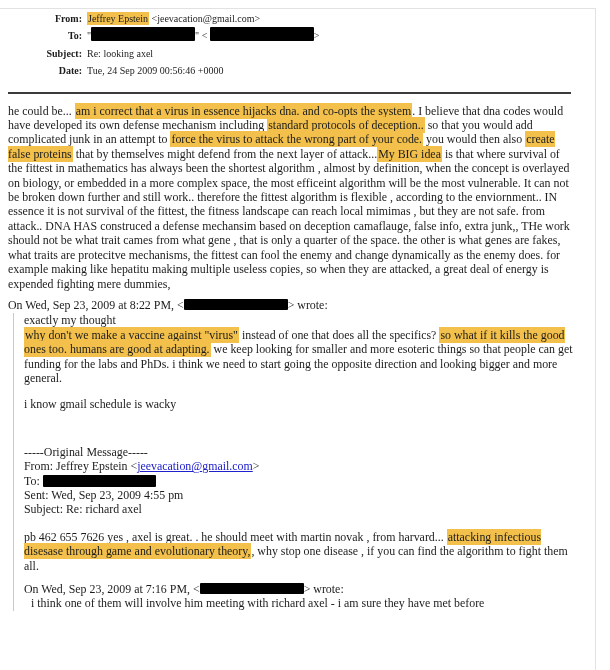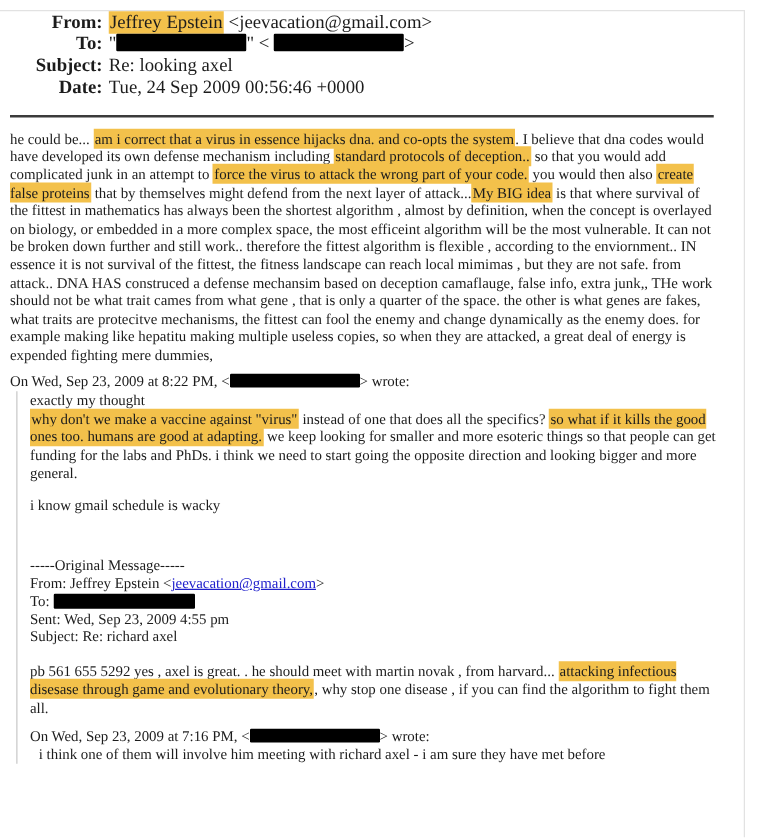--- a/index.html
+++ b/index.html
@@ -4,21 +4,21 @@
 <style>
   html,body{margin:0;padding:0;background:#ffffff;}
   .page{position:relative;width:610px;height:670px;background:#fff;overflow:hidden;
         font-family:"Liberation Serif", serif;color:var(--text,#1c1c1c);}
   .page-frame{position:absolute;top:8px;left:0;width:595px;height:662px;
         border-top:1px solid var(--page-border,#e2e2e2);
         border-right:1px solid var(--page-border,#e2e2e2);pointer-events:none;}
   .content{position:absolute;top:10px;left:8px;width:568px;font-size:11.9px;line-height:14.4px;}
 
   
-  .hdr{display:grid;grid-template-columns:74px 1fr;column-gap:5px;line-height:17.4px;font-size:15px;}
+  .hdr{display:grid;grid-template-columns:74px 1fr;column-gap:5px;line-height:17.4px;font-size:10px;}
   .hdr-label{font-weight:bold;text-align:right;}
   .hl{background:var(--highlight,#f3c14b);padding:1px 1px;color:inherit;}
   .separator{height:0;border-top:2px solid var(--separator,#3b3b3b);margin:12px 0 0 0;width:563px;}
 
   
   .bar{display:inline-block;background:var(--redaction,#000);height:13px;vertical-align:-2px;border-radius:1px;}
   .bar-hdr{width:104px;height:14px;}
   .bar-inline{width:104px;height:11px;vertical-align:-1px;}
   .bar-om{width:113px;height:12px;vertical-align:-2px;}
 
@@ -70,21 +70,21 @@
       </div>
 
       <div class="orig-msg">
         <div>-----Original Message-----</div>
         <div><span>From: Jeffrey Epstein &lt;</span><a class="email-link">jeevacation@gmail.com</a><span>&gt;</span></div>
         <div><span>To: </span><span class="bar bar-om"></span></div>
         <div>Sent: Wed, Sep 23, 2009 4:55 pm</div>
         <div>Subject: Re: richard axel</div>
       </div>
 
-      <div class="pb-para"><span>pb 561 655 5292   yes , axel is great. . he should meet with martin novak , from harvard... </span><span class="hl">attacking infectious disesase through game and evolutionary theory,</span><span>, why stop one disease , if you can find the algorithm to fight them all.</span></div>
+      <div class="pb-para"><span>pb 462 655 7626   yes , axel is great. . he should meet with martin novak , from harvard... </span><span class="hl">attacking infectious disesase through game and evolutionary theory,</span><span>, why stop one disease , if you can find the algorithm to fight them all.</span></div>
 
       <div class="reply2-intro"><span>On Wed, Sep 23, 2009 at 7:16 PM, &lt;</span><span class="bar bar-inline"></span><span>&gt; wrote:</span></div>
 
       <div class="reply2-lines">
         <div class="ql">i think one of them will involve him meeting with richard axel - i am sure they have met before</div>
       </div>
     </div>
 
   </div>
 </div>

